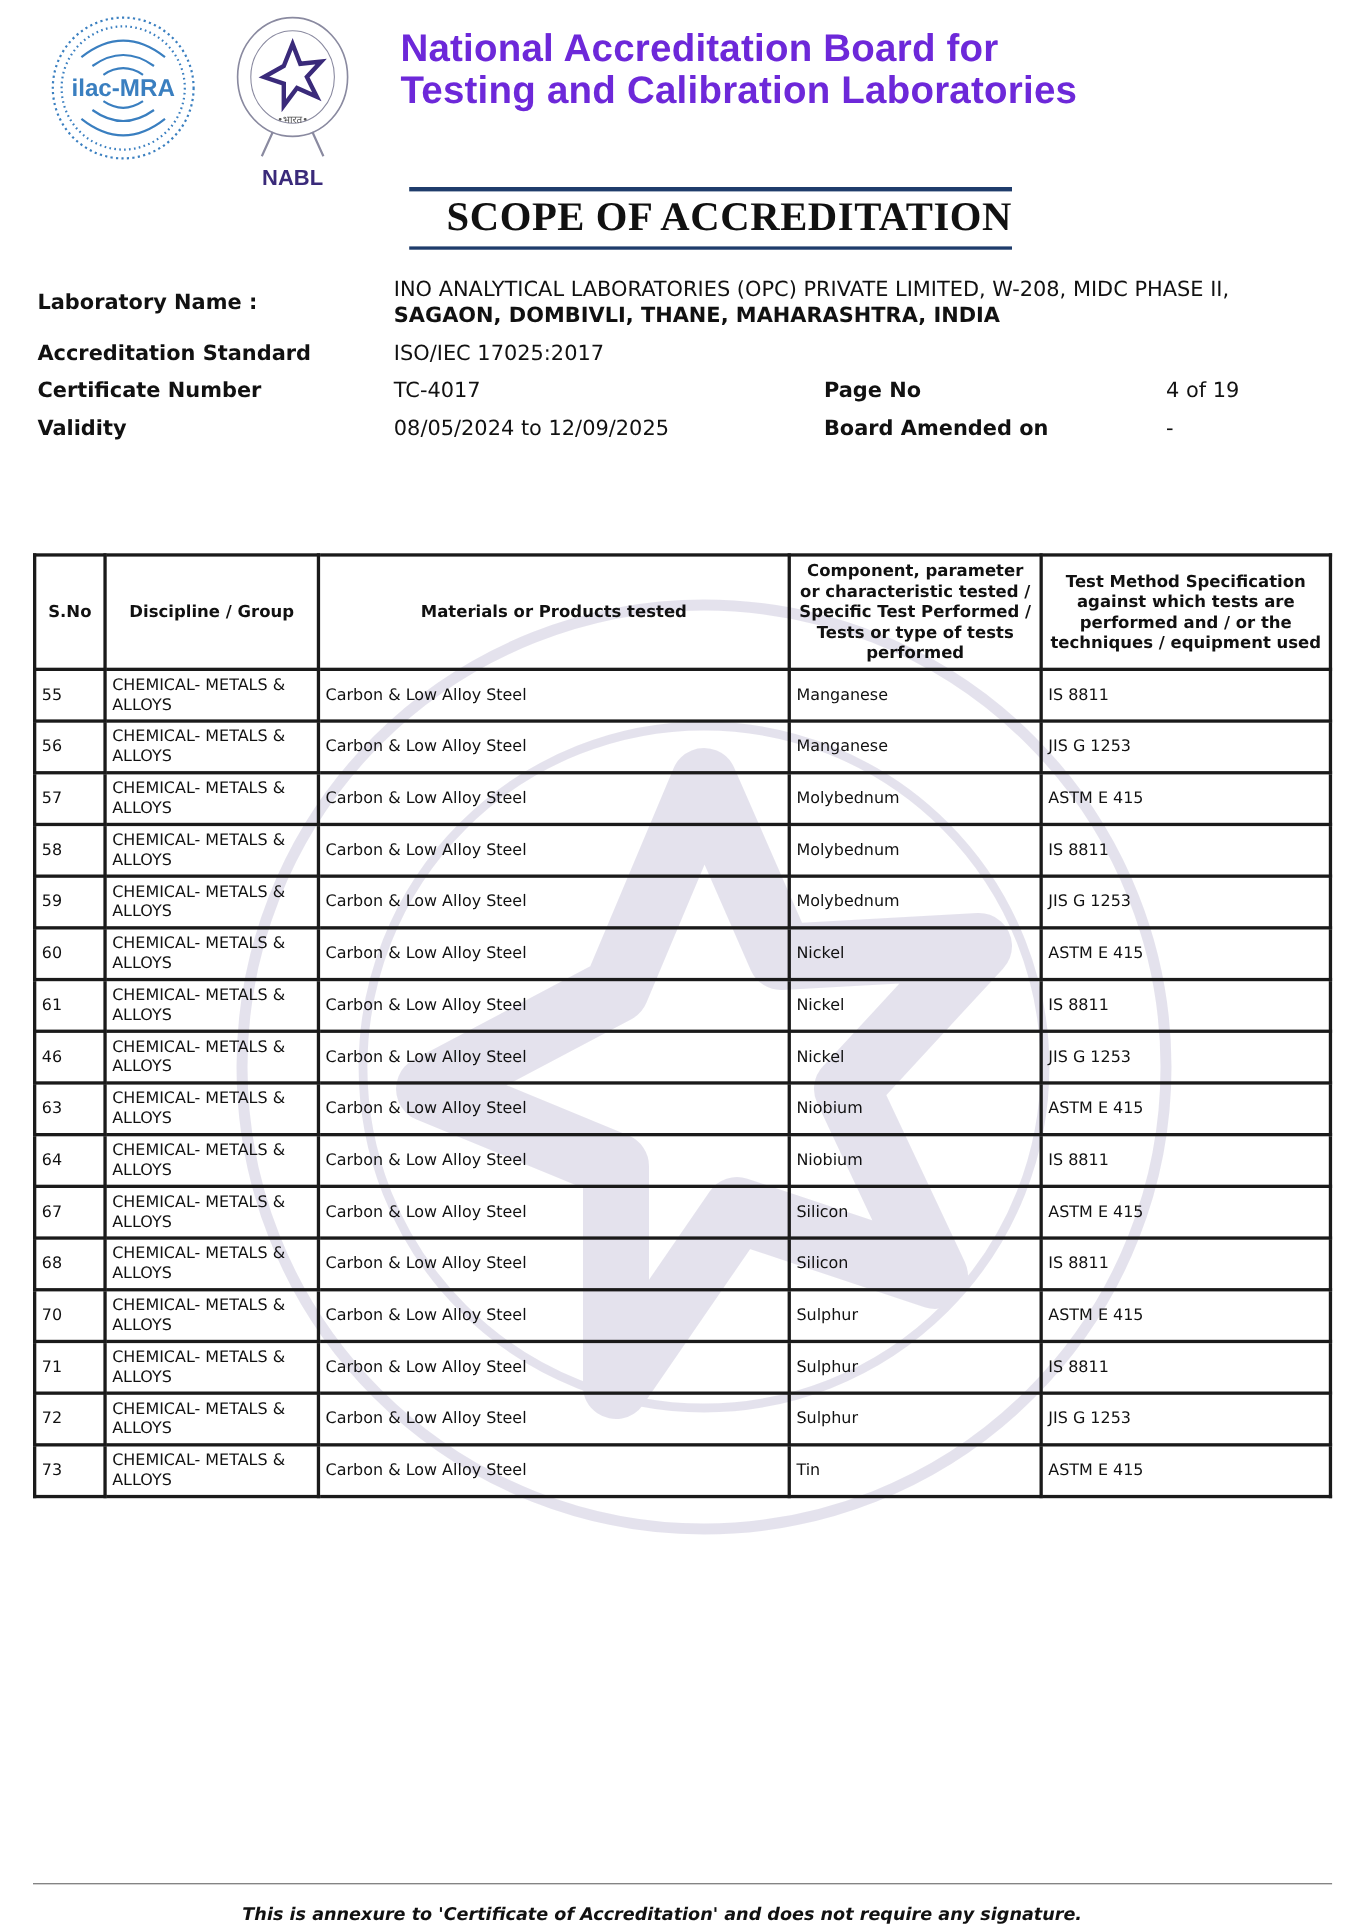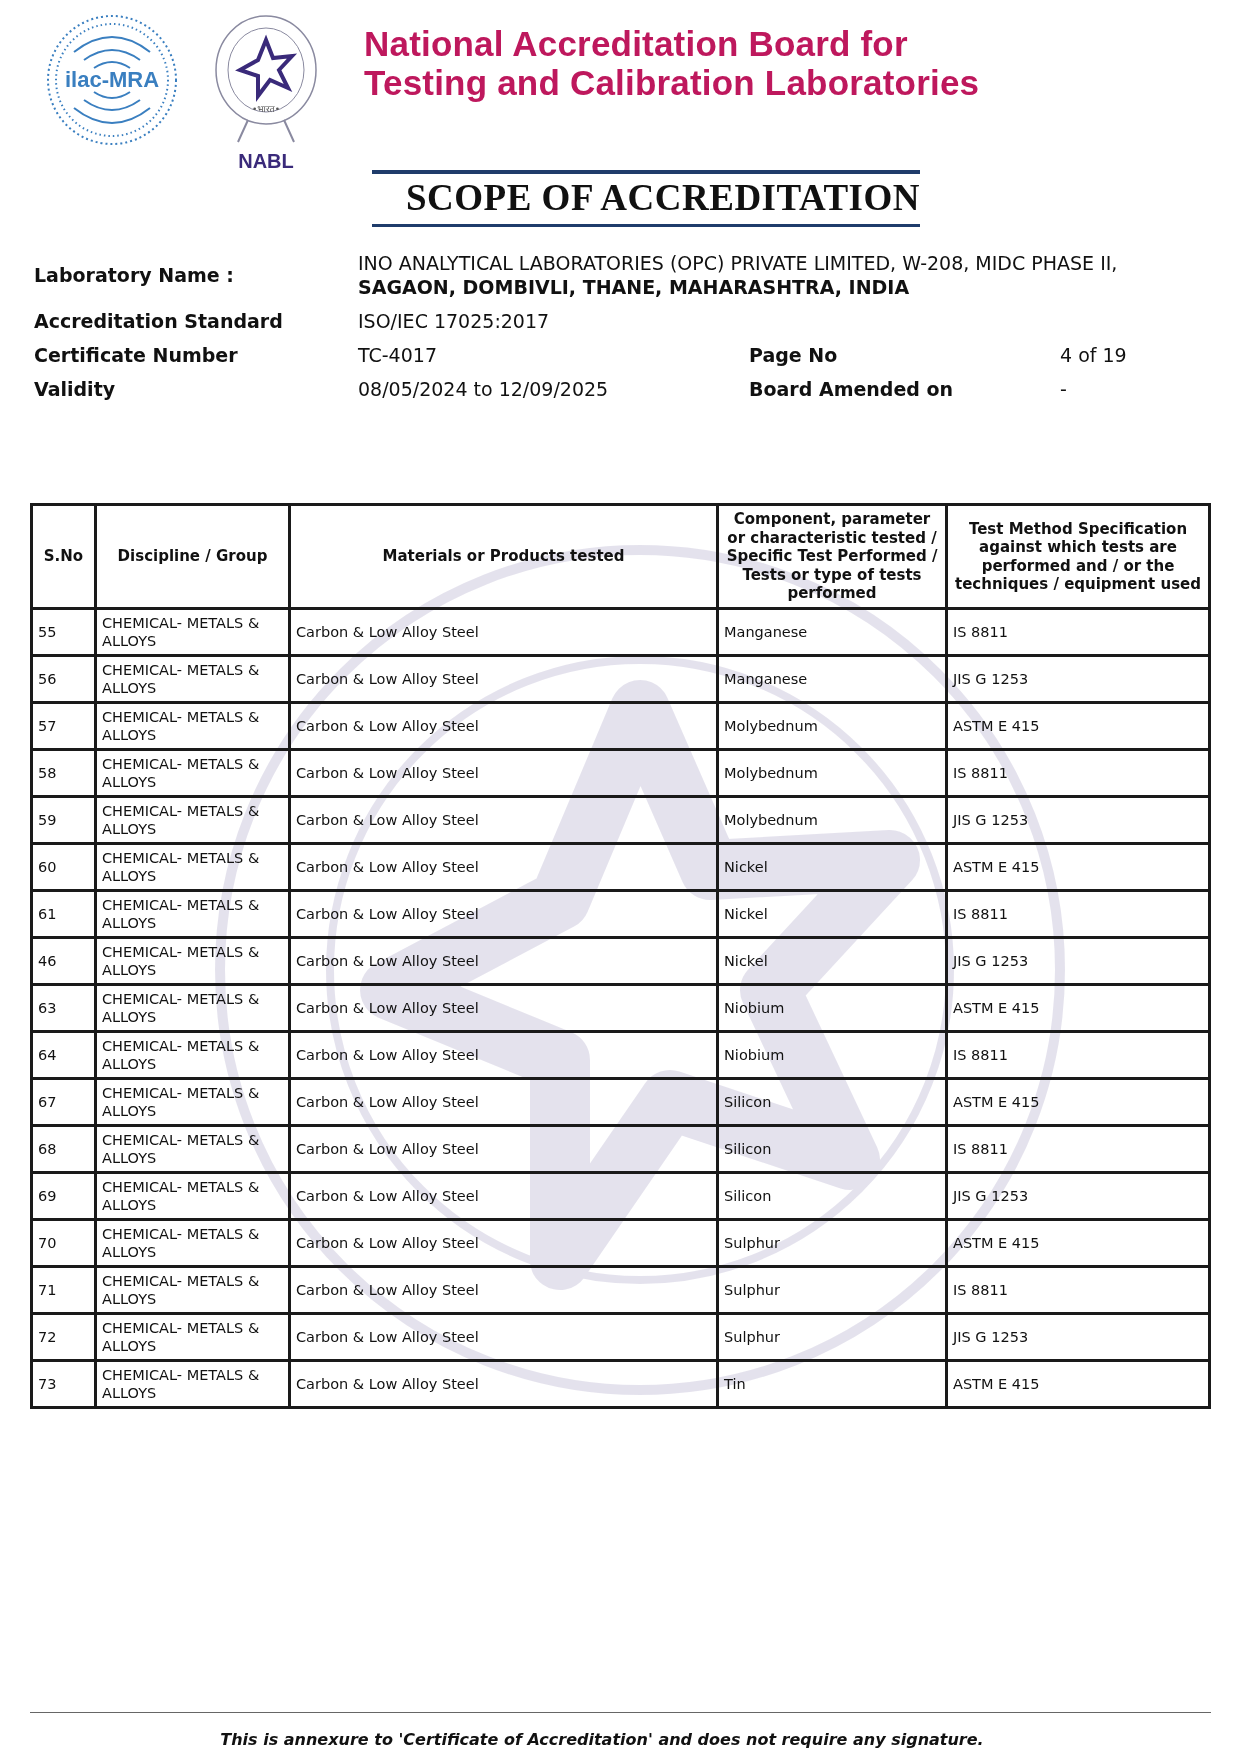--- a/index.html
+++ b/index.html
@@ -6,21 +6,21 @@
     body {
       width: 1241px; height: 1754px; position: relative; overflow: hidden;
       font-family: "DejaVu Sans", sans-serif; color: #111;
     }
     .header { position: absolute; left: 0; top: 0; width: 1241px; height: 230px; }
     .logo-ilac { position: absolute; left: 44px; top: 12px; width: 136px; height: 136px; }
     .logo-nabl { position: absolute; left: 208px; top: 12px; width: 116px; height: 160px; }
     .org-title {
       position: absolute; left: 364px; top: 24px;
       font-family: "Liberation Sans", sans-serif; font-weight: bold;
-      font-size: 35px; line-height: 39px; color: #be185d; letter-spacing: 0.2px;
+      font-size: 35px; line-height: 39px; color: #6d28d9; letter-spacing: 0.2px;
     }
     .scope-rule {
       position: absolute; left: 372px; top: 170px; width: 548px; height: 4px; background: #1f3c6b;
     }
     .scope-title {
       position: absolute; left: 372px; top: 176px; width: 548px; text-align: right;
       font-family: "Liberation Serif", serif; font-weight: bold; font-size: 37px; letter-spacing: 0.5px;
     }
     .scope-rule-bottom {
       position: absolute; left: 372px; top: 224px; width: 548px; height: 3px; background: #1f3c6b;
@@ -220,27 +220,20 @@
         <td>ASTM E 415</td>
       </tr>
       <tr>
         <td>68</td>
         <td>CHEMICAL- METALS &amp; ALLOYS</td>
         <td>Carbon &amp; Low Alloy Steel</td>
         <td>Silicon</td>
         <td>IS 8811</td>
       </tr>
       <tr>
-        <td>69</td>
-        <td>CHEMICAL- METALS &amp; ALLOYS</td>
-        <td>Carbon &amp; Low Alloy Steel</td>
-        <td>Silicon</td>
-        <td>JIS G 1253</td>
-      </tr>
-      <tr>
         <td>70</td>
         <td>CHEMICAL- METALS &amp; ALLOYS</td>
         <td>Carbon &amp; Low Alloy Steel</td>
         <td>Sulphur</td>
         <td>ASTM E 415</td>
       </tr>
       <tr>
         <td>71</td>
         <td>CHEMICAL- METALS &amp; ALLOYS</td>
         <td>Carbon &amp; Low Alloy Steel</td>

